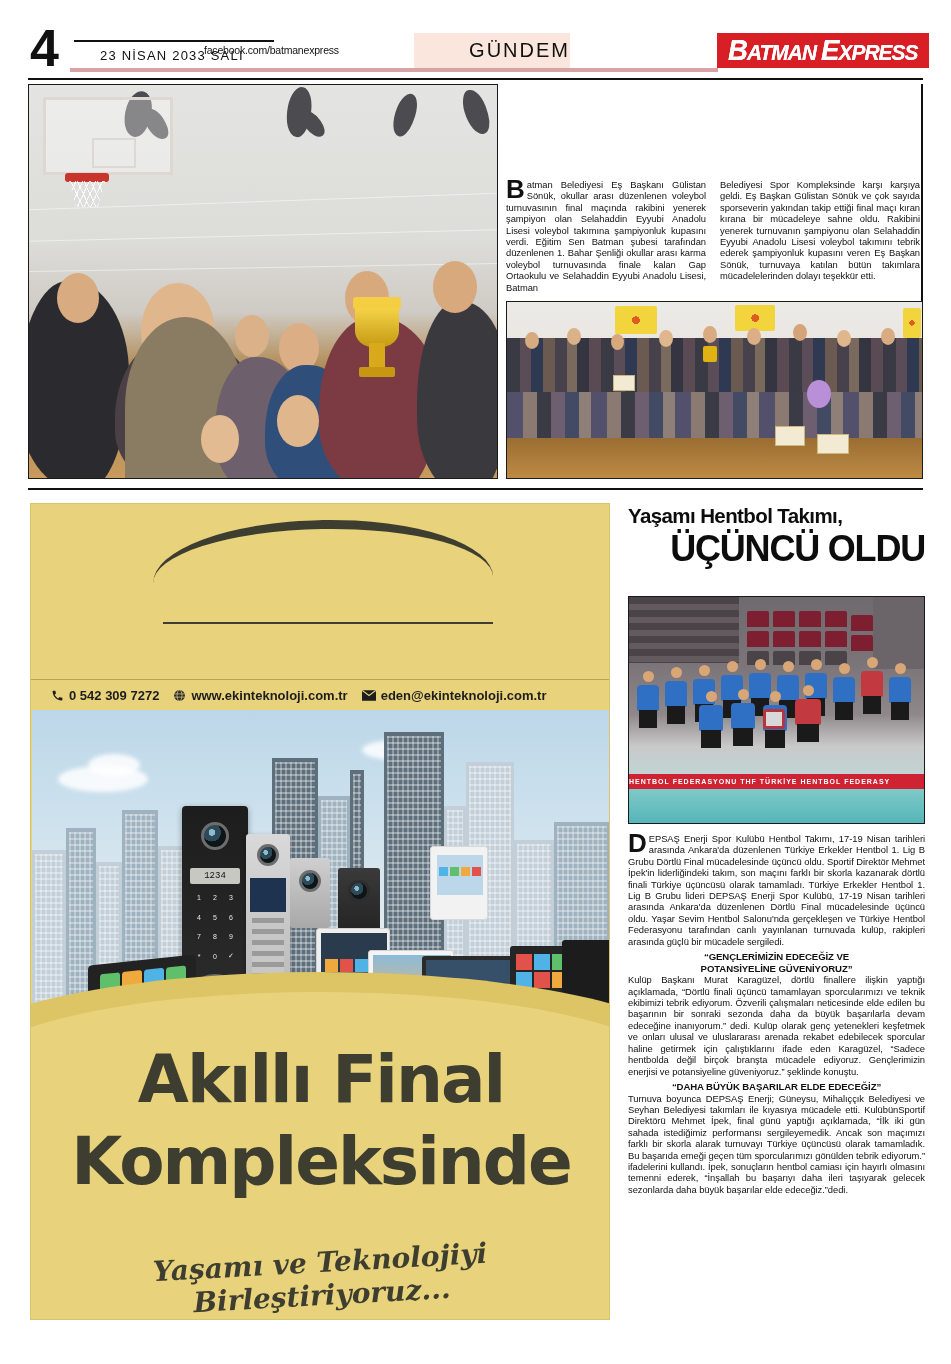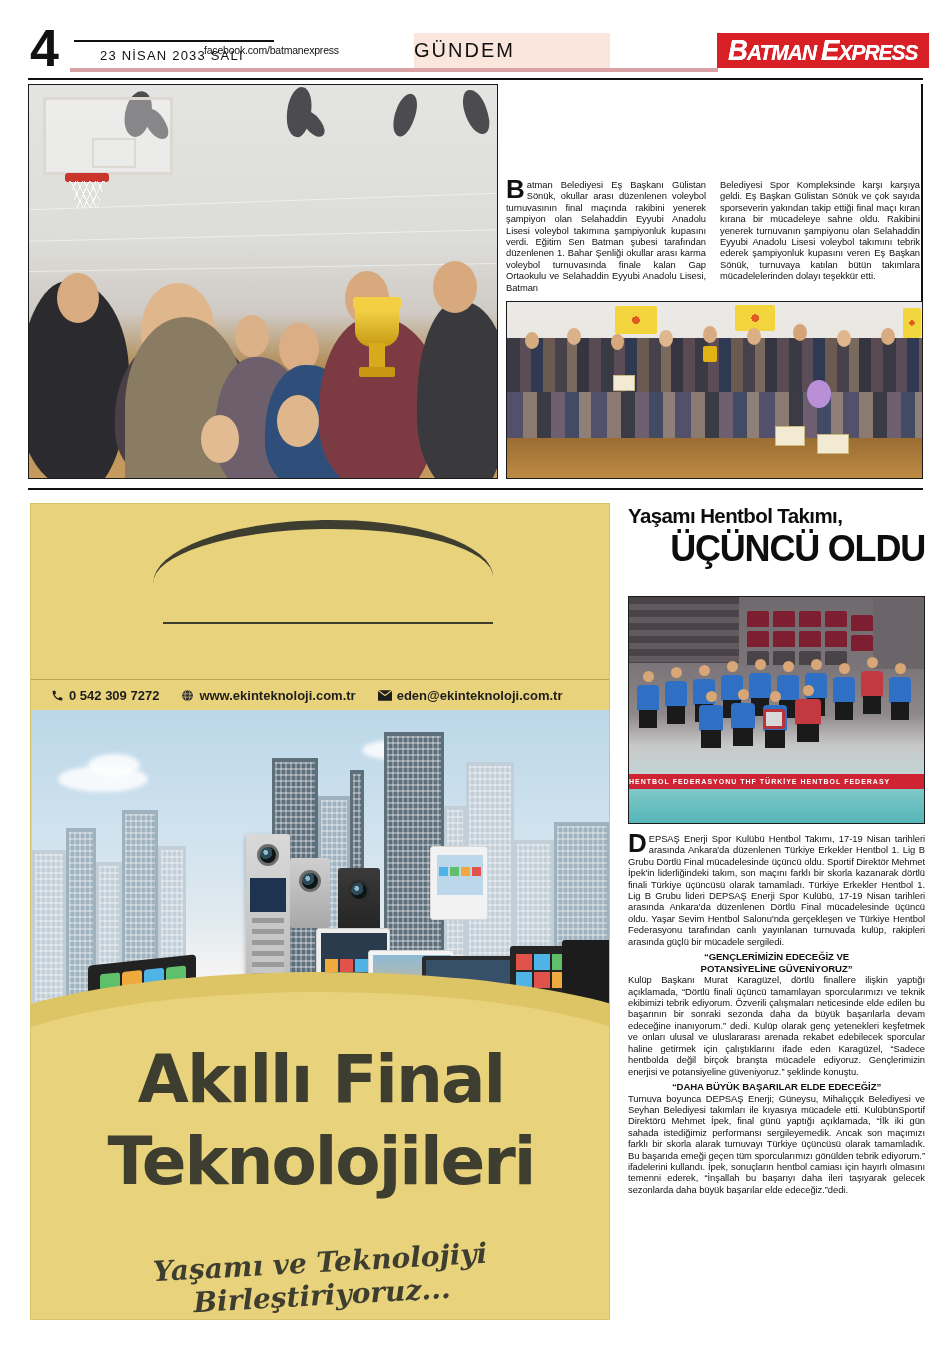--- a/index.html
+++ b/index.html
@@ -30,22 +30,22 @@
   .hdr-date {
     position: absolute; left: 100px; top: 48px;
     font-size: 13px; color: #111; letter-spacing: 1.2px;
     font-family: "Liberation Sans", sans-serif;
   }
   .hdr-pink-rule {
     position: absolute; left: 70px; top: 68px; width: 648px; height: 4px;
     background: #d9a2a4;
   }
   .gundem-box {
-    position: absolute; left: 414px; top: 33px; width: 196px; height: 35px;
-    background: #fae6dc; display: flex; align-items: center; justify-content: flex-start;
+    position: absolute; left: 414px; top: 33px; width: 156px; height: 35px;
+    background: #fae6dc; display: flex; align-items: center; justify-content: flex-end;
   }
   .gundem-box span {
     font-size: 20px; letter-spacing: 2px; color: #111; font-weight: 400;
     font-family: "Liberation Sans", sans-serif;
   }
   .brand-logo {
     position: absolute; right: 22px; top: 33px; width: 212px; height: 35px;
     background: #d81f26; display: flex; align-items: center; justify-content: center;
     overflow: hidden;
   }
@@ -189,21 +189,21 @@
   }
   .ek-sub {
     position: absolute; left: 130px; top: 128px; width: 330px;
     text-align: center;
     font-size: 21px; letter-spacing: 11px; color: #3e3e30;
     font-family: "Liberation Sans", sans-serif;
   }
   .ad-contact-rule { position: absolute; left: 0; top: 175px; width: 580px; height: 1px; background: #b9a452; }
   .ad-contact {
     position: absolute; left: 0; top: 178px; width: 580px; height: 26px;
-    display: flex; align-items: center; gap: 22px; padding-left: 20px;
+    display: flex; align-items: center; gap: 14px; padding-left: 20px;
     font-size: 13px; font-weight: 700; color: #1d1d1d;
     font-family: "Liberation Sans", sans-serif;
   }
   .ad-contact .item { display: flex; align-items: center; gap: 5px; white-space: nowrap; }
   .ad-contact svg { display: block; }
 
   .ad-photo {
     position: absolute; left: 1px; top: 206px; width: 578px; height: 328px;
     overflow: hidden;
     background: linear-gradient(180deg,#bcd7e8 0%, #cfe2ee 36%, #dfe9ef 62%, #f2f2f2 78%, #ffffff 100%);
@@ -459,20 +459,39 @@
       <div class="bld l" style="left:126px;top:136px;width:28px;height:174px"></div>
       <div class="bld d" style="left:240px;top:48px;width:46px;height:262px"></div>
       <div class="bld" style="left:286px;top:86px;width:32px;height:224px"></div>
       <div class="bld d" style="left:318px;top:60px;width:14px;height:250px"></div>
       <div class="bld d" style="left:352px;top:22px;width:60px;height:288px"></div>
       <div class="bld l" style="left:412px;top:96px;width:22px;height:214px"></div>
       <div class="bld l" style="left:434px;top:52px;width:48px;height:258px"></div>
       <div class="bld l" style="left:482px;top:130px;width:40px;height:180px"></div>
       <div class="bld" style="left:522px;top:112px;width:56px;height:198px"></div>
 
+      <div class="dev-panel-black">
+        <div class="cam-lens" style="left:19px;top:16px;width:28px;height:28px"></div>
+        <div class="lcd">1234</div>
+        <div class="keypad">
+            <div>1</div>
+            <div>2</div>
+            <div>3</div>
+            <div>4</div>
+            <div>5</div>
+            <div>6</div>
+            <div>7</div>
+            <div>8</div>
+            <div>9</div>
+            <div>*</div>
+            <div>0</div>
+            <div>✓</div>
+          </div>
+        <div style="position:absolute;left:18px;top:168px;width:30px;height:18px;border:2px solid #777;border-radius:50%/40%;opacity:.8"></div>
+      </div>
 
       <div class="dev" style="left:214px;top:124px;width:44px;height:176px;background:linear-gradient(180deg,#d9d9d9,#b7b7b7);box-shadow:0 2px 5px rgba(0,0,0,.3)">
         <div class="cam-lens" style="left:11px;top:10px;width:22px;height:22px"></div>
         <div style="position:absolute;left:4px;top:44px;width:36px;height:34px;background:#1d3350"></div>
         <div style="position:absolute;left:6px;top:84px;width:32px;height:72px;background:repeating-linear-gradient(180deg,#9a9a9a 0 5px,#c7c7c7 5px 11px)"></div>
       </div>
 
       <div class="dev" style="left:258px;top:148px;width:40px;height:70px;background:linear-gradient(180deg,#cfcfcf,#a8a8a8)">
         <div class="cam-lens" style="left:9px;top:12px;width:22px;height:22px"></div>
       </div>
@@ -529,21 +548,21 @@
             <div style="background:#4fb3e6;border-radius:3px"></div>
           <div style="background:#f0a93c;border-radius:3px"></div>
             <div style="background:#e0524a;border-radius:3px"></div>
         </div>
       </div>
     </div>
 
     <div class="ad-curve"></div>
     <div class="ad-curve2"></div>
     <div class="ad-big1">Akıllı Final</div>
-    <div class="ad-big2">Teknolojileri</div>
+    <div class="ad-big2">Kompleksinde</div>
     <div class="ad-slogan">Yaşamı ve Teknolojiyi Birleştiriyoruz...</div>
   </div>
 
   <div class="art2">
     <div class="h1">Yaşamı Hentbol Takımı,</div>
     <div class="h2">ÜÇÜNCÜ OLDU</div>
 
     <div class="art2-photo">
 
       <div style="position:absolute;left:0;top:0;width:110px;height:66px;background:repeating-linear-gradient(180deg,#4a4448 0 7px,#625a5e 7px 13px)"></div>

